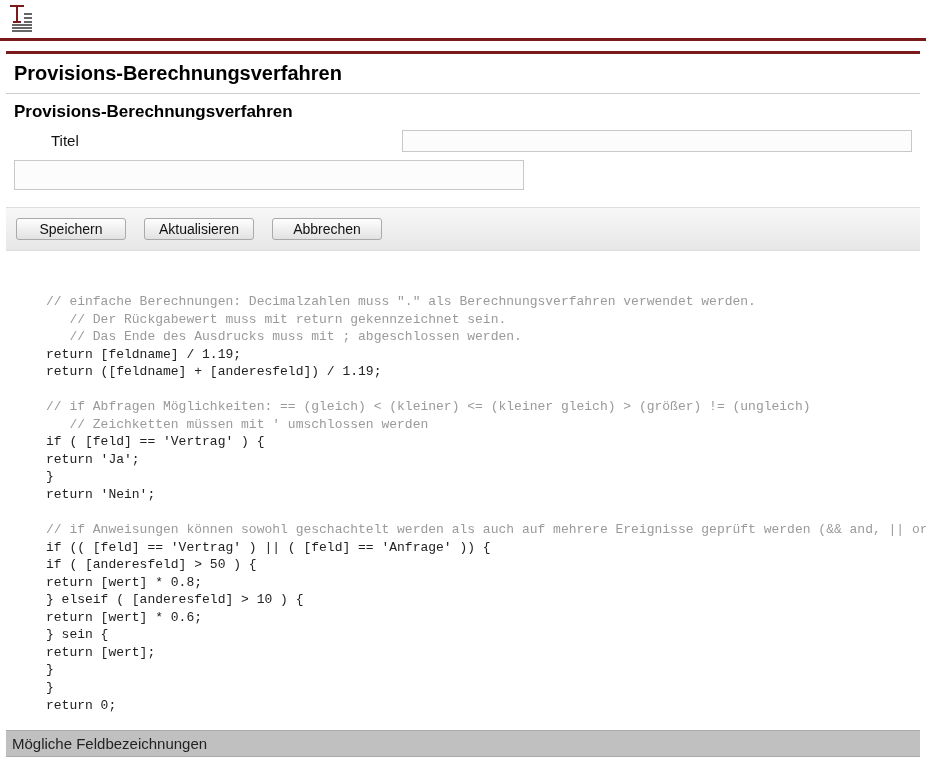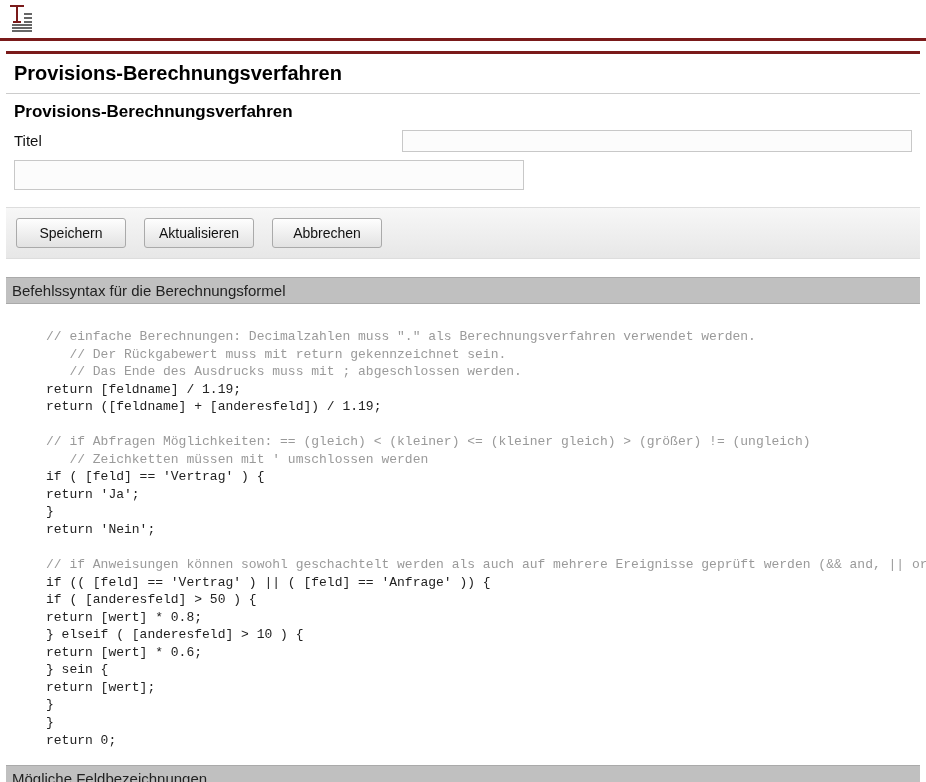--- a/index.html
+++ b/index.html
@@ -47,20 +47,21 @@
   .form-row {
     display: flex;
     align-items: flex-start;
     padding: 4px 8px;
   }
   .form-label {
     width: 400px;
     font-size: 15px;
     color: #111;
     padding-top: 2px;
+    margin-left: 37px;
   }
   .form-field input,
   .form-field textarea {
     border: 1px solid #c8c8c8;
     background: #fcfcfc;
     font-family: inherit;
     font-size: 13px;
     padding: 2px 4px;
   }
   .form-field input { width: 510px; height: 22px; }
@@ -69,21 +70,21 @@
     margin-top: 10px;
     padding: 10px 10px;
     background: linear-gradient(to bottom, #f7f7f7, #e7e7e7);
     border-top: 1px solid #ddd;
     border-bottom: 1px solid #ddd;
     display: flex;
     gap: 18px;
   }
   .btn {
     min-width: 110px;
-    height: 30px;
+    height: 22px;
     border: 1px solid #aaa;
     border-radius: 3px;
     background: linear-gradient(to bottom, #fefefe, #e2e2e2);
     font-size: 14px;
     color: #111;
     cursor: pointer;
     padding: 0 8px;
   }
   .spacer { height: 18px; }
   .gray-header {
@@ -145,21 +146,20 @@
   </div>
 
   <div class="button-bar">
     <button class="btn">Speichern</button>
     <button class="btn">Aktualisieren</button>
     <button class="btn">Abbrechen</button>
   </div>
 
   <div class="spacer"></div>
 
-  <div class="gray-header">Befehlssyntax für die Berechnungsformel</div>
 
   <div class="syntax-block"><span class="comment">// einfache Berechnungen: Decimalzahlen muss "." als Berechnungsverfahren verwendet werden.</span>
 <span class="comment">   // Der Rückgabewert muss mit return gekennzeichnet sein.</span>
 <span class="comment">   // Das Ende des Ausdrucks muss mit ; abgeschlossen werden.</span>
 <span>return [feldname] / 1.19;</span>
 <span>return ([feldname] + [anderesfeld]) / 1.19;</span>
 
 <span class="comment">// if Abfragen Möglichkeiten: == (gleich) &lt; (kleiner) &lt;= (kleiner gleich) &gt; (größer) != (ungleich)</span>
 <span class="comment">   // Zeichketten müssen mit ' umschlossen werden</span>
 <span>if ( [feld] == 'Vertrag' ) {</span>

